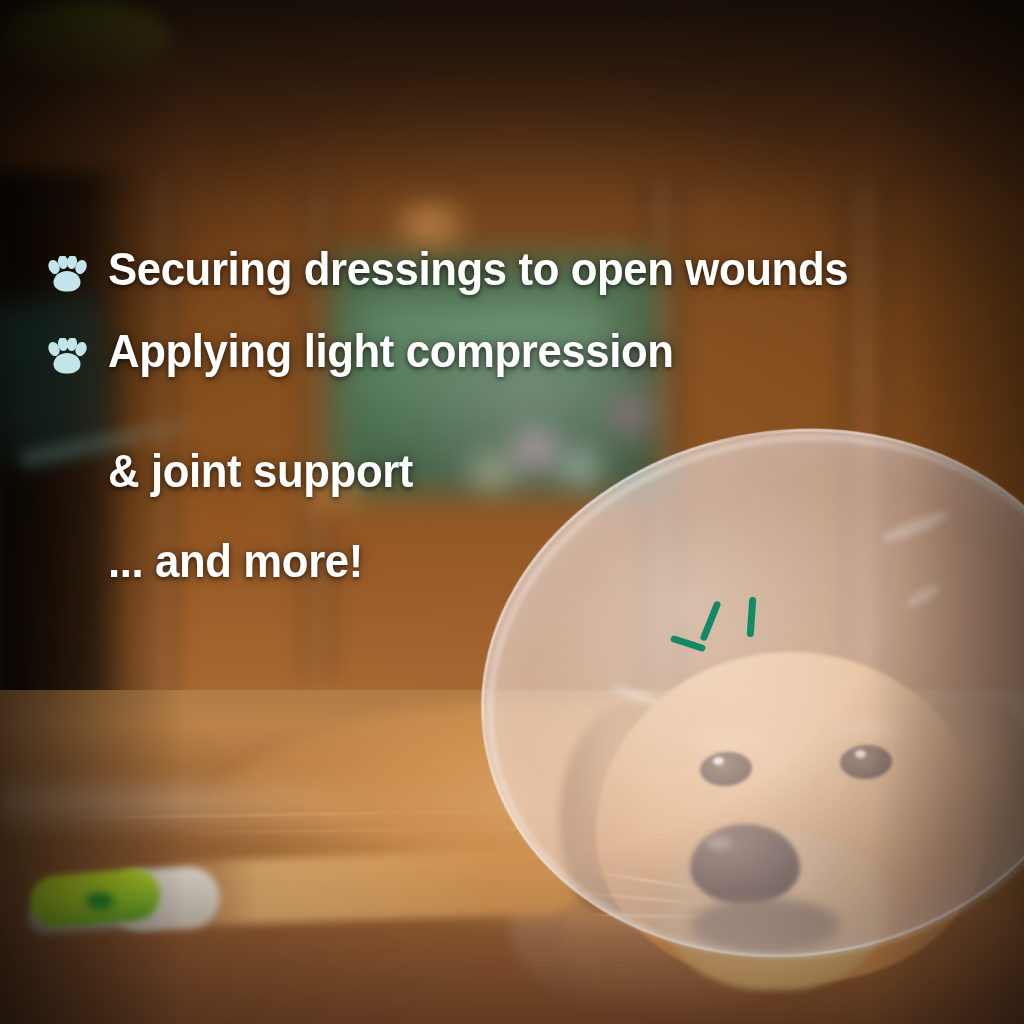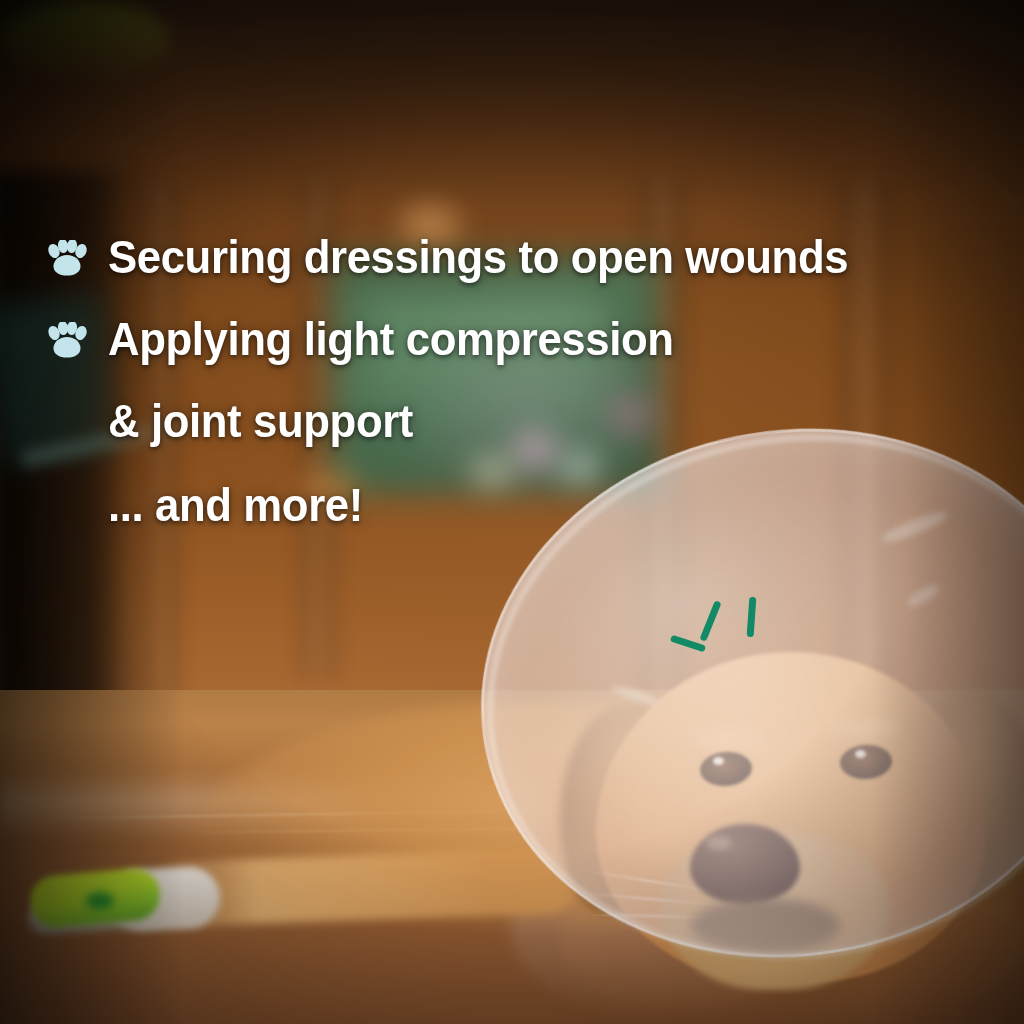--- a/index.html
+++ b/index.html
@@ -329,43 +329,43 @@
   }
 
   
   .bullets {
     position: absolute;
     left: 46px; top: 228px;
     width: 960px;
   }
   .bullet-row {
     display: flex;
-    align-items: flex-start;
+    align-items: center;
     height: 82px;
   }
   .paw-cell {
     width: 62px;
     flex: 0 0 62px;
     padding-top: 12px;
   }
   .paw-svg { display:block; }
   .bullet-text {
     color: #ffffff;
     font-family: "Liberation Sans", sans-serif;
     font-weight: bold;
     font-size: 46px;
     line-height: 58px;
     letter-spacing: -0.4px;
     transform: scaleX(0.95);
     transform-origin: left center;
     white-space: nowrap;
     text-shadow: 0 2px 5px rgba(0,0,0,0.55), 0 0 14px rgba(0,0,0,0.35);
   }
-  .cont-row { height: 70px; }
-  .more-row { height: 70px; margin-top: 14px; }
+  .cont-row { height: 70px; margin-top: 44px; }
+  .more-row { height: 70px; margin-top: 20px; }
 </style>
 </head>
 <body>
 
 <div id="stage">
 
   <div class="photo-layer">
     <div class="bg-base"></div>
     <div class="panel p1"></div>
     <div class="panel p2"></div>

